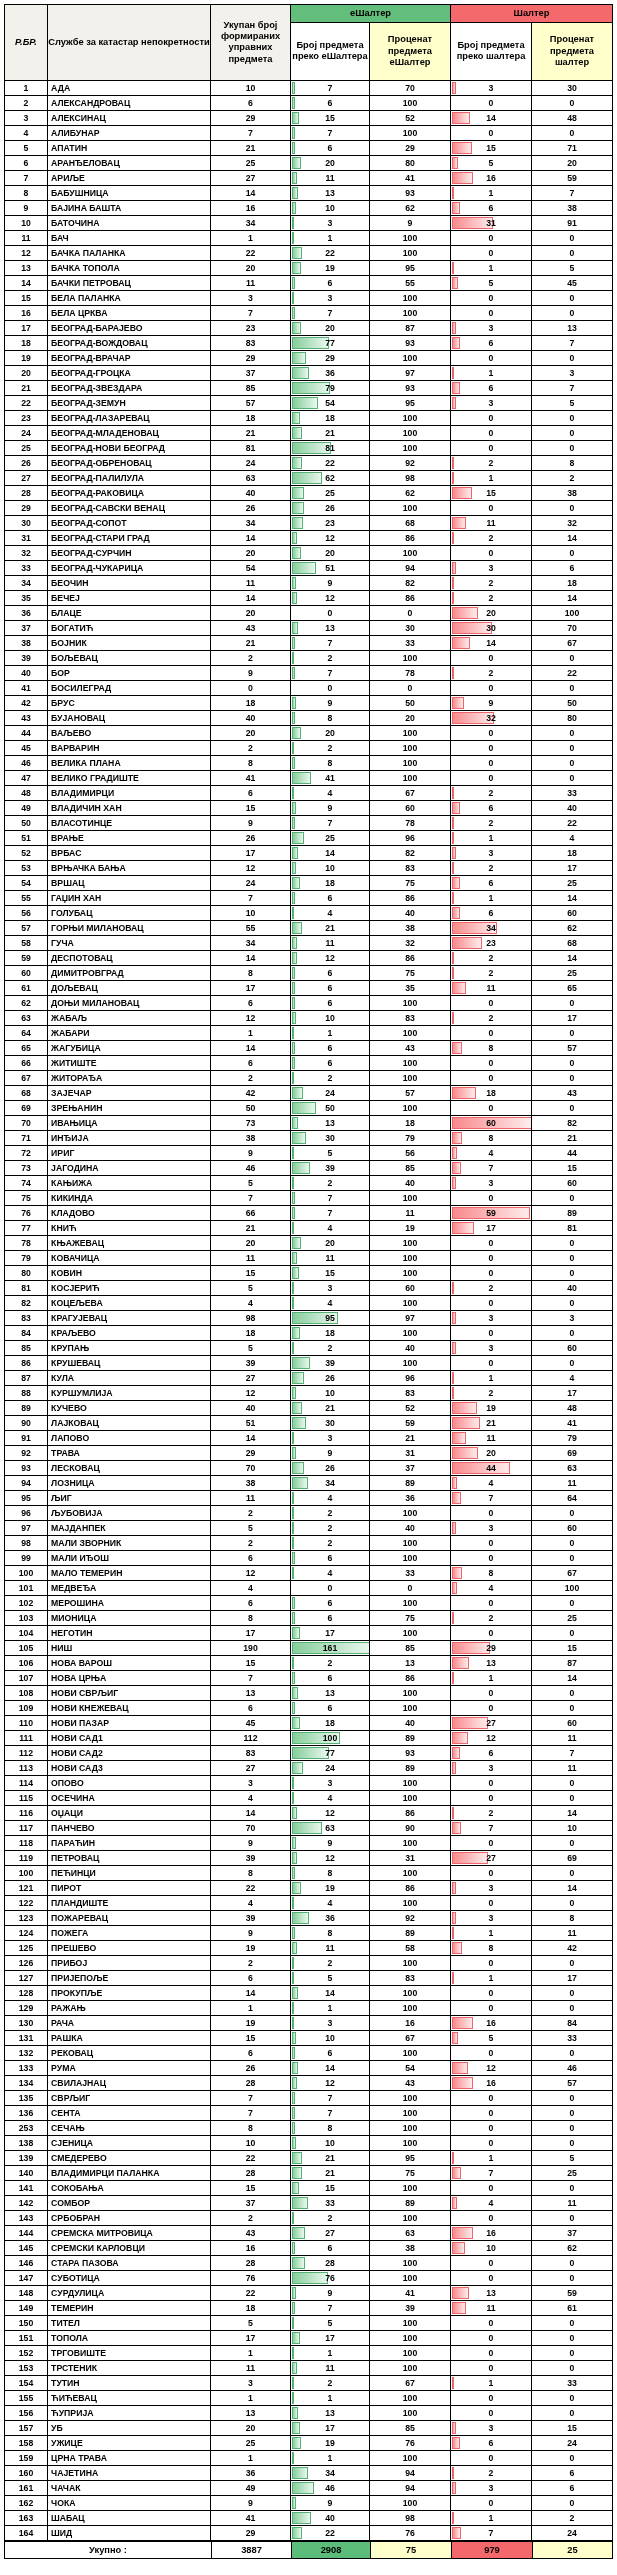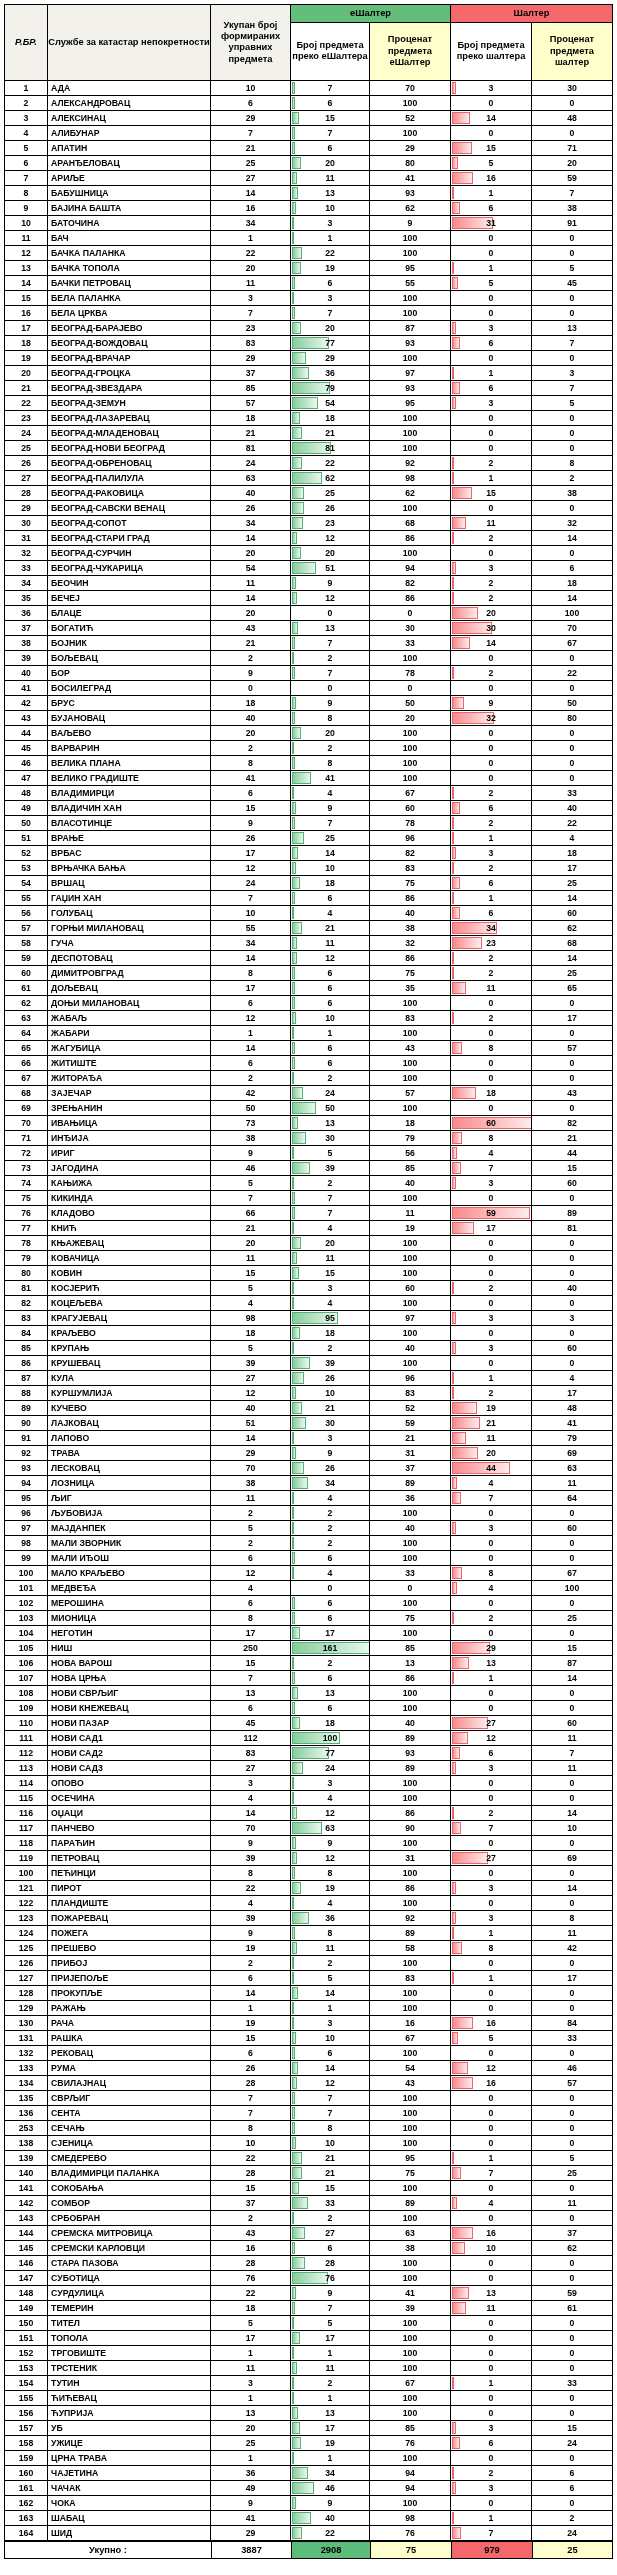--- a/index.html
+++ b/index.html
@@ -1542,21 +1542,21 @@
             <span>6</span>
           </div>
           <div class="td">100</div>
           <div class="td">
             <span>0</span>
           </div>
           <div class="td">0</div>
         </div>
         <div class="tr">
           <div class="td">100</div>
-          <div class="td name">МАЛО КРАЉЕВО</div>
+          <div class="td name">МАЛО ТЕМЕРИН</div>
           <div class="td">12</div>
           <div class="td">
             <i class="bar g" style="width: 2.48447%;"></i>
             <span>4</span>
           </div>
           <div class="td">33</div>
           <div class="td">
             <i class="bar r" style="width: 13.3333%;"></i>
             <span>8</span>
           </div>
@@ -1615,21 +1615,21 @@
           </div>
           <div class="td">100</div>
           <div class="td">
             <span>0</span>
           </div>
           <div class="td">0</div>
         </div>
         <div class="tr">
           <div class="td">105</div>
           <div class="td name">НИШ</div>
-          <div class="td">250</div>
+          <div class="td">190</div>
           <div class="td">
             <i class="bar g" style="width: 100%;"></i>
             <span>161</span>
           </div>
           <div class="td">85</div>
           <div class="td">
             <i class="bar r" style="width: 48.3333%;"></i>
             <span>29</span>
           </div>
           <div class="td">15</div>

